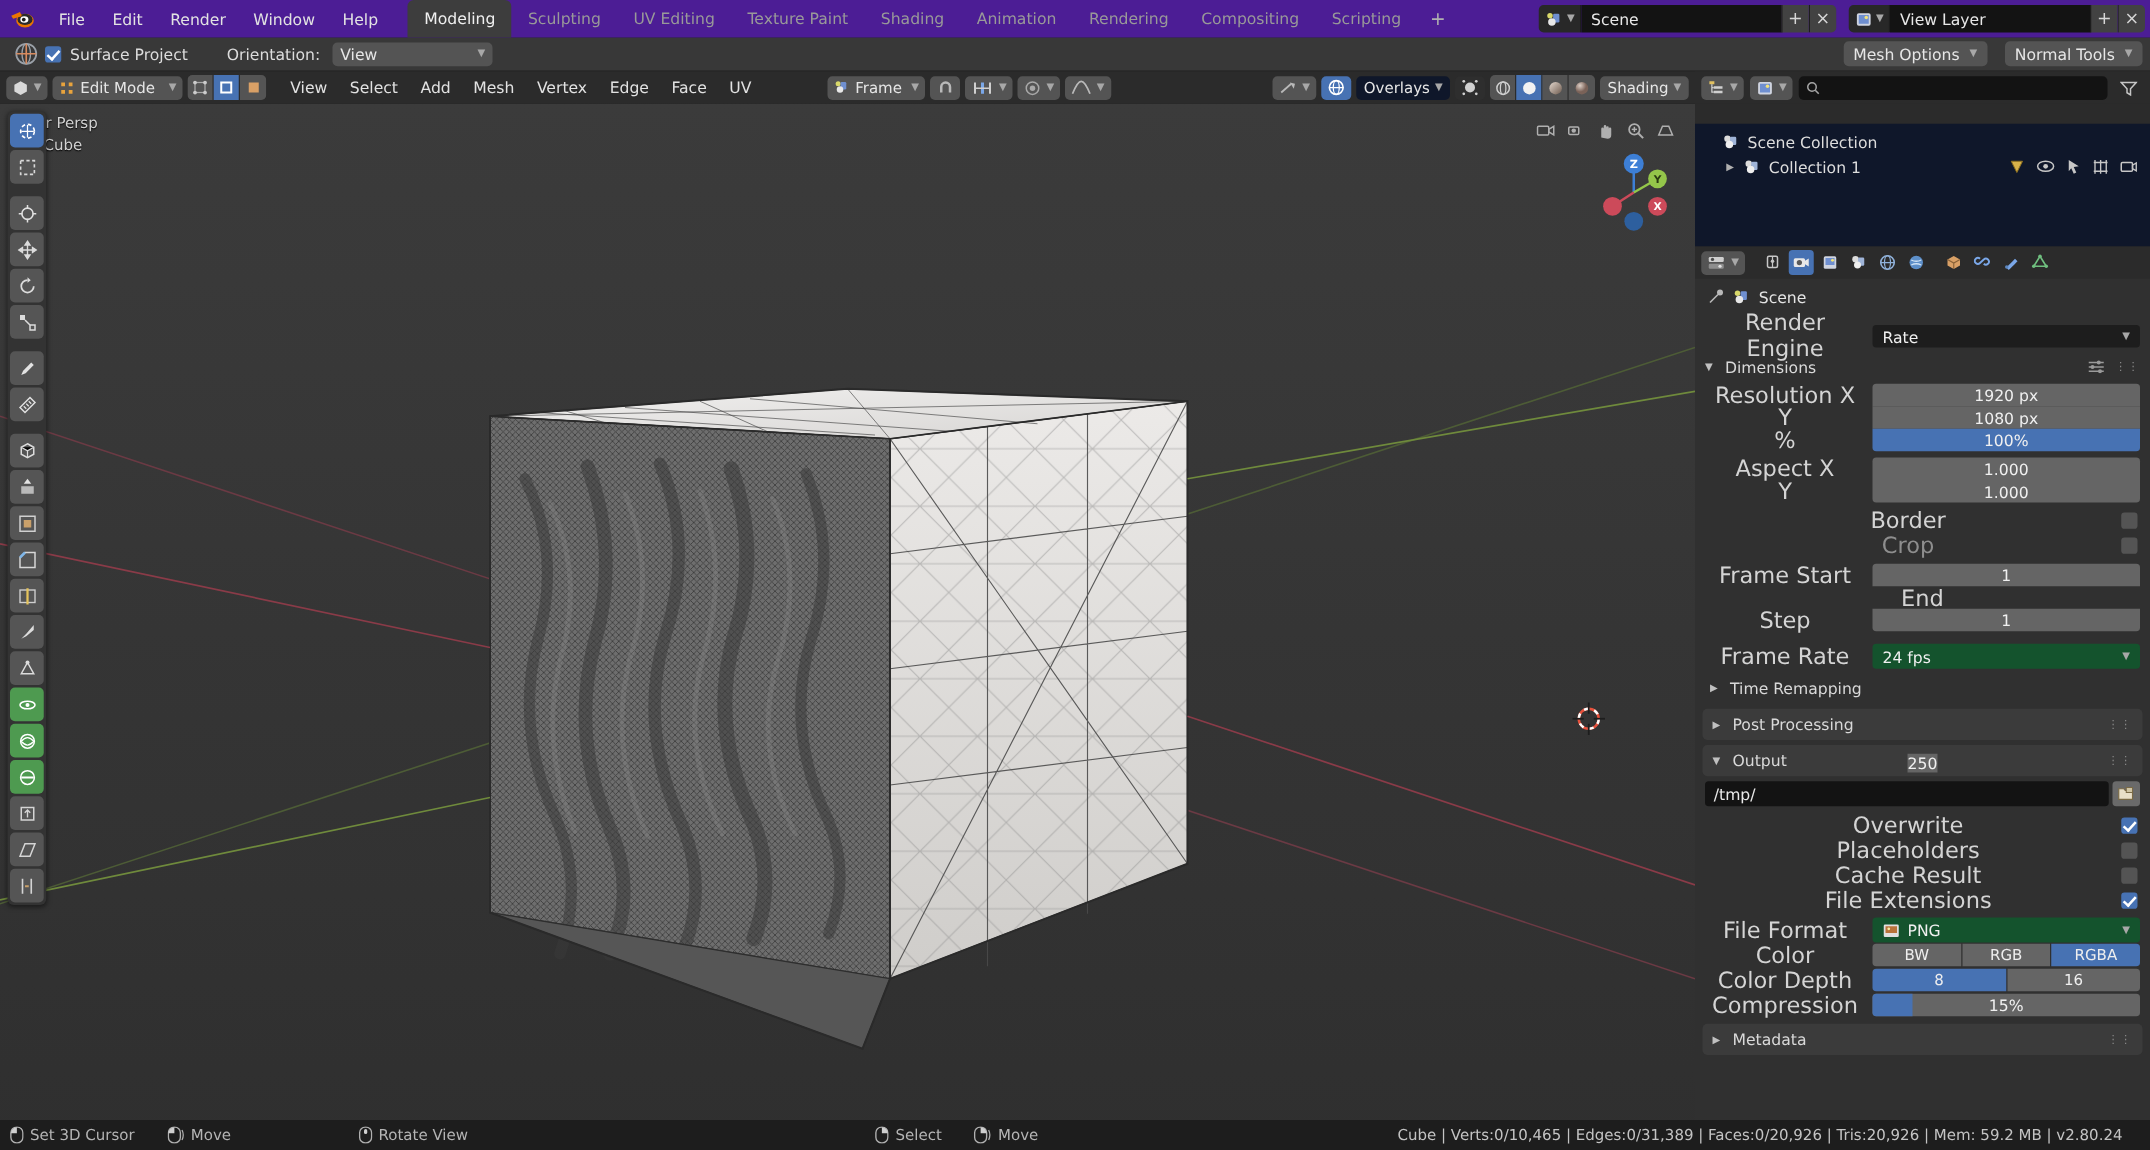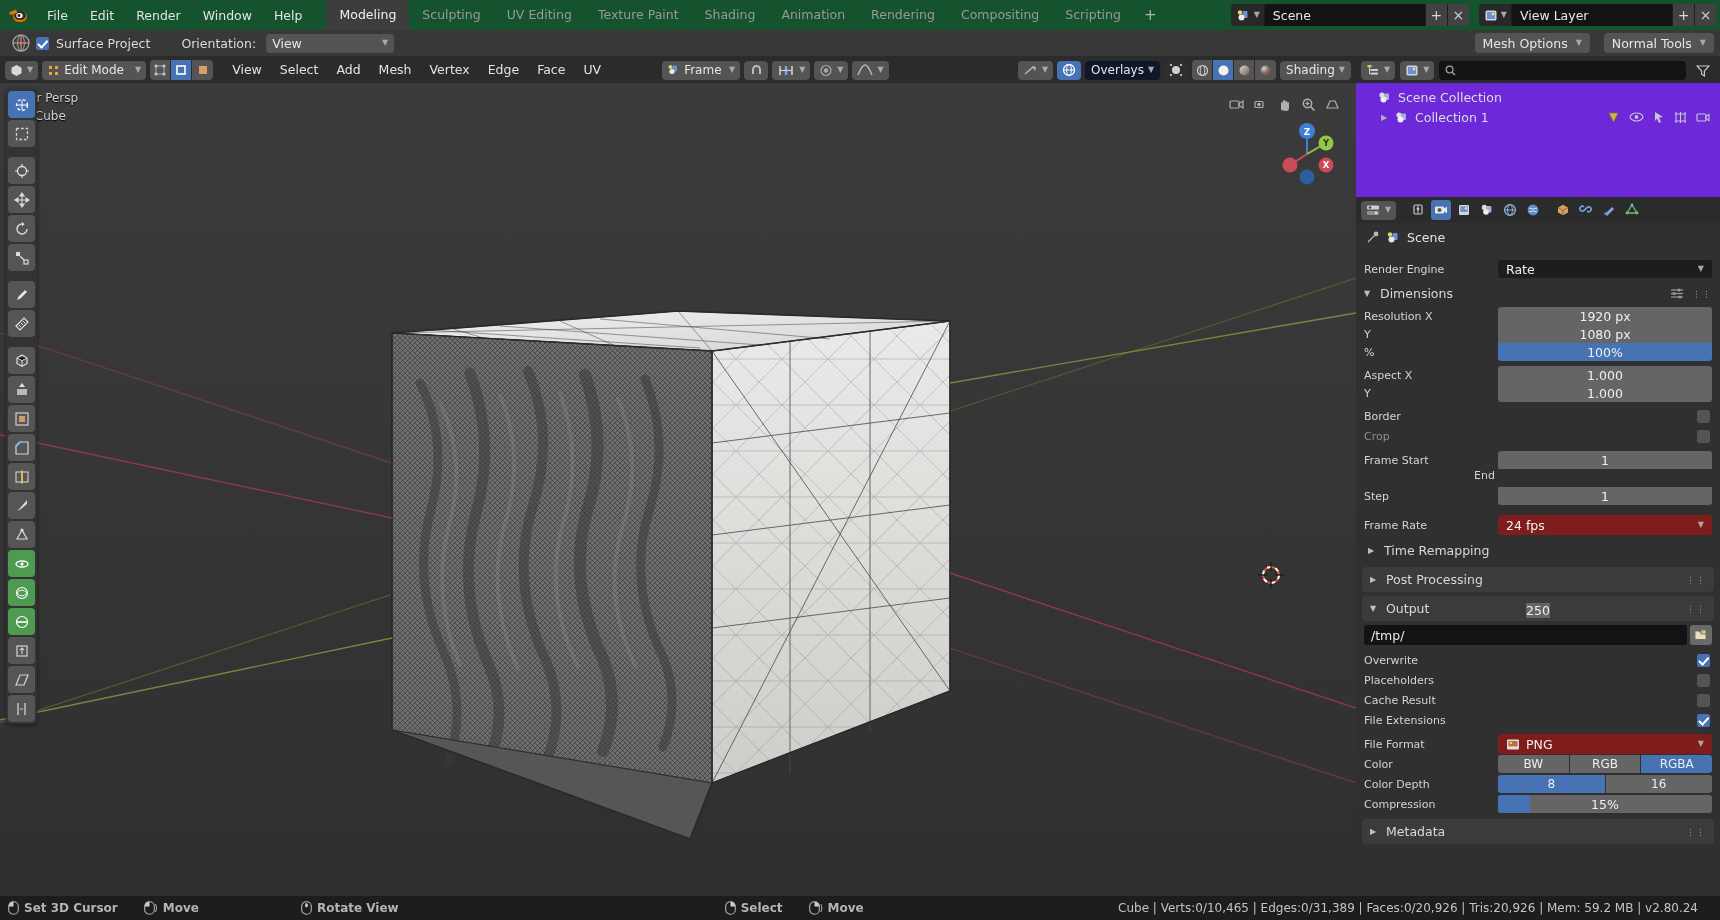--- a/index.html
+++ b/index.html
@@ -9,21 +9,21 @@
     font-family: "DejaVu Sans", "Liberation Sans", sans-serif;
     font-size: 12.5px;
     color: #e5e5e5;
     overflow: hidden;
     -webkit-font-smoothing: antialiased;
   }
   .app { position: relative; width: 1720px; height: 920px; display: flex; flex-direction: column; }
 
   
   .topbar {
-    height: 30px; background: #14532d; display: flex; align-items: stretch;
+    height: 30px; background: #4c1d95; display: flex; align-items: stretch;
     flex: 0 0 30px; position: relative;
   }
   .blender-logo { width: 36px; display: flex; align-items: center; justify-content: center; }
   .blender-logo svg { display:block; }
   .menu-items { display: flex; align-items: stretch; }
   .menu-item {
     display: flex; align-items: center; padding: 0 11px; color: #e3e3e3;
     font-size: 12.5px; cursor: default; height: 100%;
   }
   .wtabs { display: flex; align-items: flex-end; margin-left: 13px; }
@@ -134,41 +134,41 @@
   
   .right-col { width: 364px; display: flex; flex-direction: column; background: #1d1d1d; min-width: 0; }
 
   
   .outliner { height: 140px; flex: 0 0 140px; background: #2b2b2b; display: flex; flex-direction: column; }
   .outl-header { height: 26px; flex: 0 0 26px; display: flex; align-items: center; gap: 5px; padding: 0 5px; background:#2b2b2b; }
   .search-box {
     flex: 1 1 auto; background: #131313; border-radius: 4px; height: 19px; display: flex;
     align-items: center; padding: 0 6px; gap: 5px; color: #999; font-size: 12px;
   }
-  .outl-body { flex: 1 1 auto; background: #6d28d9; padding: 4px 0; position: relative; }
+  .outl-body { flex: 1 1 auto; background: #0f172a; padding: 4px 0; position: relative; margin-top: 16px; }
   .outl-row { display: flex; align-items: center; height: 20px; padding: 0 4px; gap: 5px; font-size: 12.5px; color: #ddd; }
   .outl-row .tri { width: 12px; text-align: center; font-size: 8px; color: #b0b0b0; }
   .outl-icons { margin-left: auto; display: flex; gap: 9px; align-items: center; padding-right: 6px; color:#b9b9b9; }
 
   
   .props { flex: 1 1 auto; background: #303030; display: flex; flex-direction: column; min-height: 0; }
   .props-header { height: 26px; flex: 0 0 26px; background: #2b2b2b; display: flex; align-items: center; gap: 3px; padding: 0 5px; }
   .ptab { width: 20px; height: 20px; border-radius: 3px; display: flex; align-items: center; justify-content: center; }
   .ptab.sel { background: #4772b3; }
   .props-body { flex: 1 1 auto; overflow: hidden; padding: 0; }
   .bcrumb { display: flex; align-items: center; gap: 6px; padding: 7px 10px 9px; font-size: 12.5px; color: #e4e4e4; }
   .prow { display: flex; align-items: center; height: 18px; margin: 1px 8px; gap: 6px; }
-  .plabel { width: 128px; text-align: left; font-size: 11px; color: #d4d4d4; flex: 0 0 128px; }
+  .plabel { width: 128px; text-align: center; font-size: 18px; color: #d4d4d4; flex: 0 0 128px; }
   .plabel.dim { color: #8e8e8e; }
   .pfield {
     flex: 1 1 auto; background: #656565; border-radius: 3px; height: 18px; display: flex;
     align-items: center; justify-content: center; font-size: 12.5px; color: #f0f0f0; position: relative;
   }
   .pfield.blue { background: #4772b3; }
-  .pfield.dd { justify-content: flex-start; padding: 0 8px; background: #7f1d1d; }
+  .pfield.dd { justify-content: flex-start; padding: 0 8px; background: #14532d; }
   .pfield.dd .chev { margin-left: auto; }
   .pfield.stack-top { border-radius: 3px 3px 0 0; }
   .pfield.stack-mid { border-radius: 0; }
   .pfield.stack-bot { border-radius: 0 0 3px 3px; }
   .slider-fill { position: absolute; left: 0; top: 0; bottom: 0; background: #4772b3; border-radius: 3px 0 0 3px; }
   .slider-txt { position: relative; z-index: 1; }
   .panel-head {
     display: flex; align-items: center; gap: 6px; padding: 5px 8px; font-size: 12.5px;
     color: #d9d9d9; margin-top: 3px;
   }
@@ -190,21 +190,21 @@
   .filepath {
     flex: 1 1 auto; background: #131313; border-radius: 3px; height: 20px; display: flex;
     align-items: center; padding: 0 7px; font-size: 12.5px; color: #eaeaea;
   }
 
   
   .statusbar {
     height: 24px; flex: 0 0 24px; background: #1d1d1d; display: flex; align-items: center;
     padding: 0 8px; font-size: 12px; color: #b4b4b4; gap: 0;
   }
-  .sb-item { display: flex; align-items: flex-start; gap: 5px; margin-right: 26px; font-weight: bold; }
+  .sb-item { display: flex; align-items: flex-start; gap: 5px; margin-right: 26px; }
   .sb-right { margin-left: auto; font-size: 12px; color: #c3c3c3; padding-right: 14px; }
   .mouse { display: inline-block; }
 
   svg { display: block; }
 </style>
 </head>
 <body>
 
 <div class="app">
 

